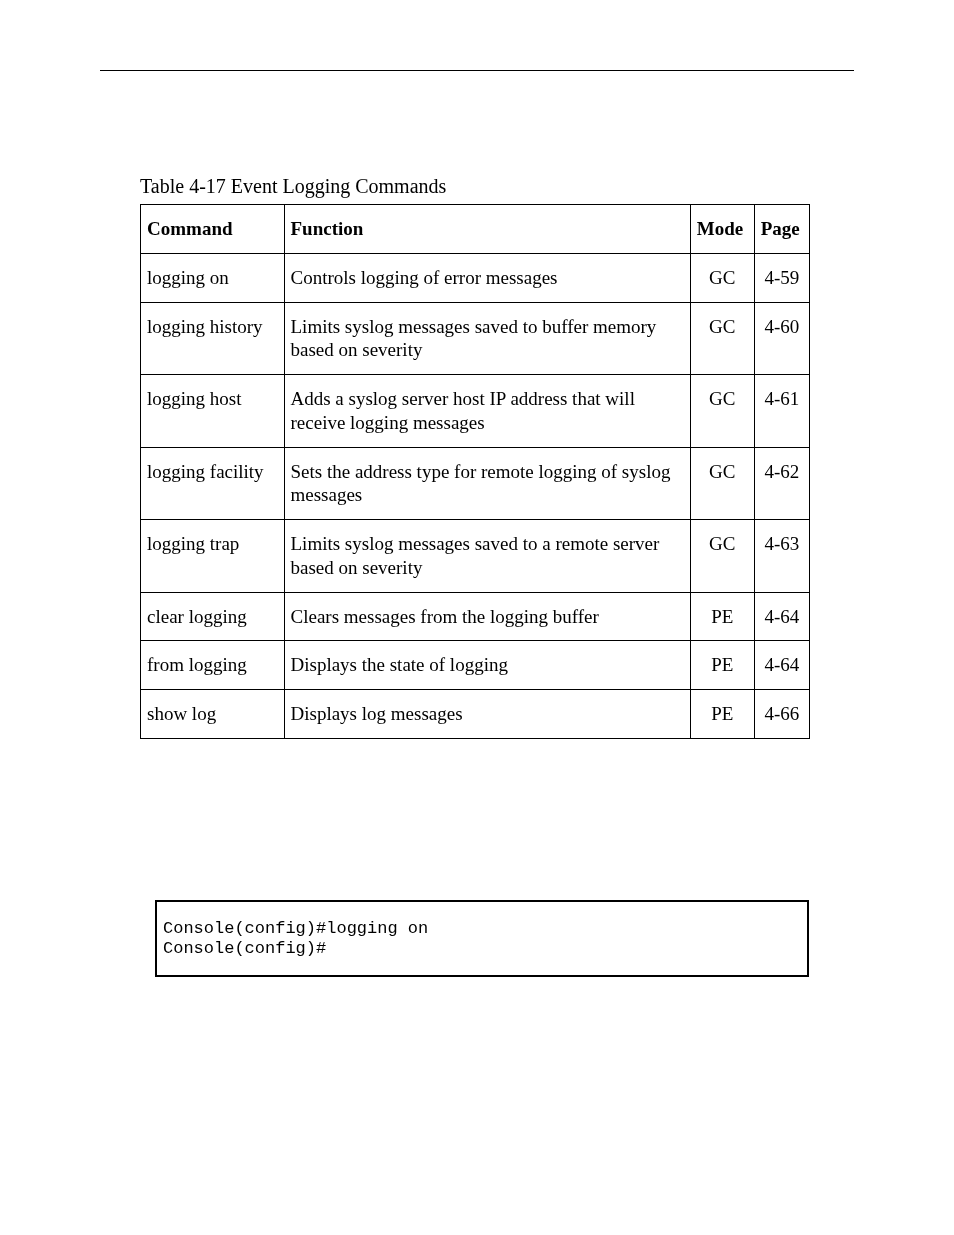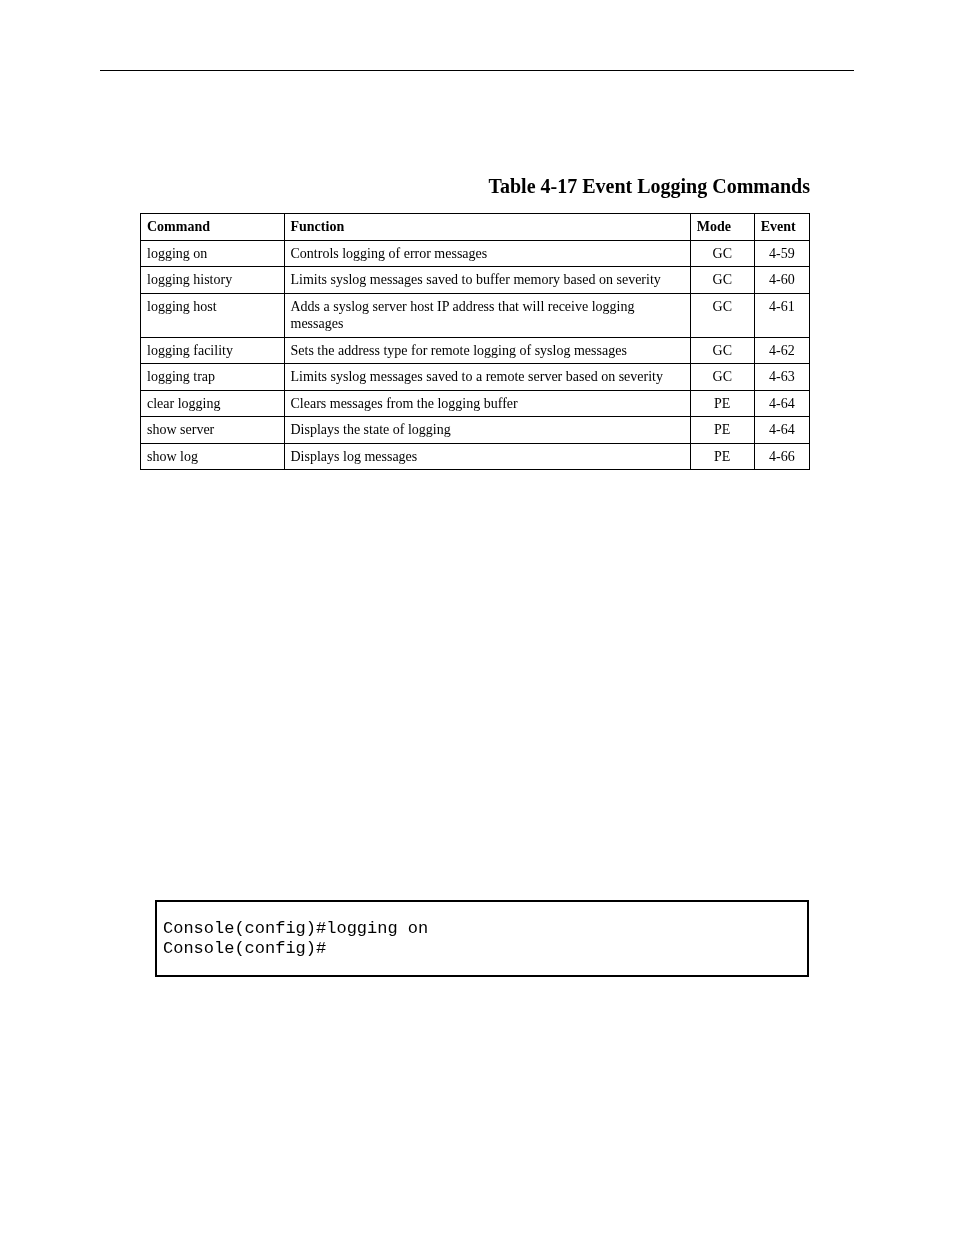--- a/index.html
+++ b/index.html
@@ -23,35 +23,35 @@
     height: 0;
     border-top: 1px solid #000;
   }
   .content {
     position: absolute;
     left: 140px;
     top: 175px;
     width: 670px;
   }
   .table-caption {
-    text-align: right;
+    text-align: left;
     font-size: 20px;
-    font-weight: bold;
-    margin-bottom: 15px;
+    font-weight: normal;
+    margin-bottom: 6px;
   }
   table.cmd {
     border-collapse: collapse;
     width: 100%;
     table-layout: fixed;
   }
   table.cmd th, table.cmd td {
     border: 1px solid #000;
-    padding: 4px 6px;
+    padding: 12px 6px;
     vertical-align: top;
-    font-size: 14px;
+    font-size: 19px;
     line-height: 1.25;
   }
   table.cmd th {
     font-weight: bold;
     text-align: left;
   }
   col.col-command { width: 130px; }
   col.col-function { width: 368px; }
   col.col-mode     { width: 58px; }
   col.col-page     { width: 50px; }
@@ -86,21 +86,21 @@
         <col class="col-command">
           <col class="col-function">
           <col class="col-mode">
           <col class="col-page">
       </colgroup>
       <thead>
         <tr>
           <th>Command</th>
           <th>Function</th>
           <th class="mode">Mode</th>
-          <th class="page">Event</th>
+          <th class="page">Page</th>
         </tr>
       </thead>
       <tbody>
         <tr>
           <td>logging on</td>
           <td>Controls logging of error messages</td>
           <td class="mode">GC</td>
           <td class="page">4-59</td>
         </tr>
         <tr>
@@ -127,21 +127,21 @@
           <td class="mode">GC</td>
           <td class="page">4-63</td>
         </tr>
         <tr>
           <td>clear logging</td>
           <td>Clears messages from the logging buffer</td>
           <td class="mode">PE</td>
           <td class="page">4-64</td>
         </tr>
         <tr>
-          <td>show server</td>
+          <td>from logging</td>
           <td>Displays the state of logging</td>
           <td class="mode">PE</td>
           <td class="page">4-64</td>
         </tr>
         <tr>
           <td>show log</td>
           <td>Displays log messages</td>
           <td class="mode">PE</td>
           <td class="page">4-66</td>
         </tr>

